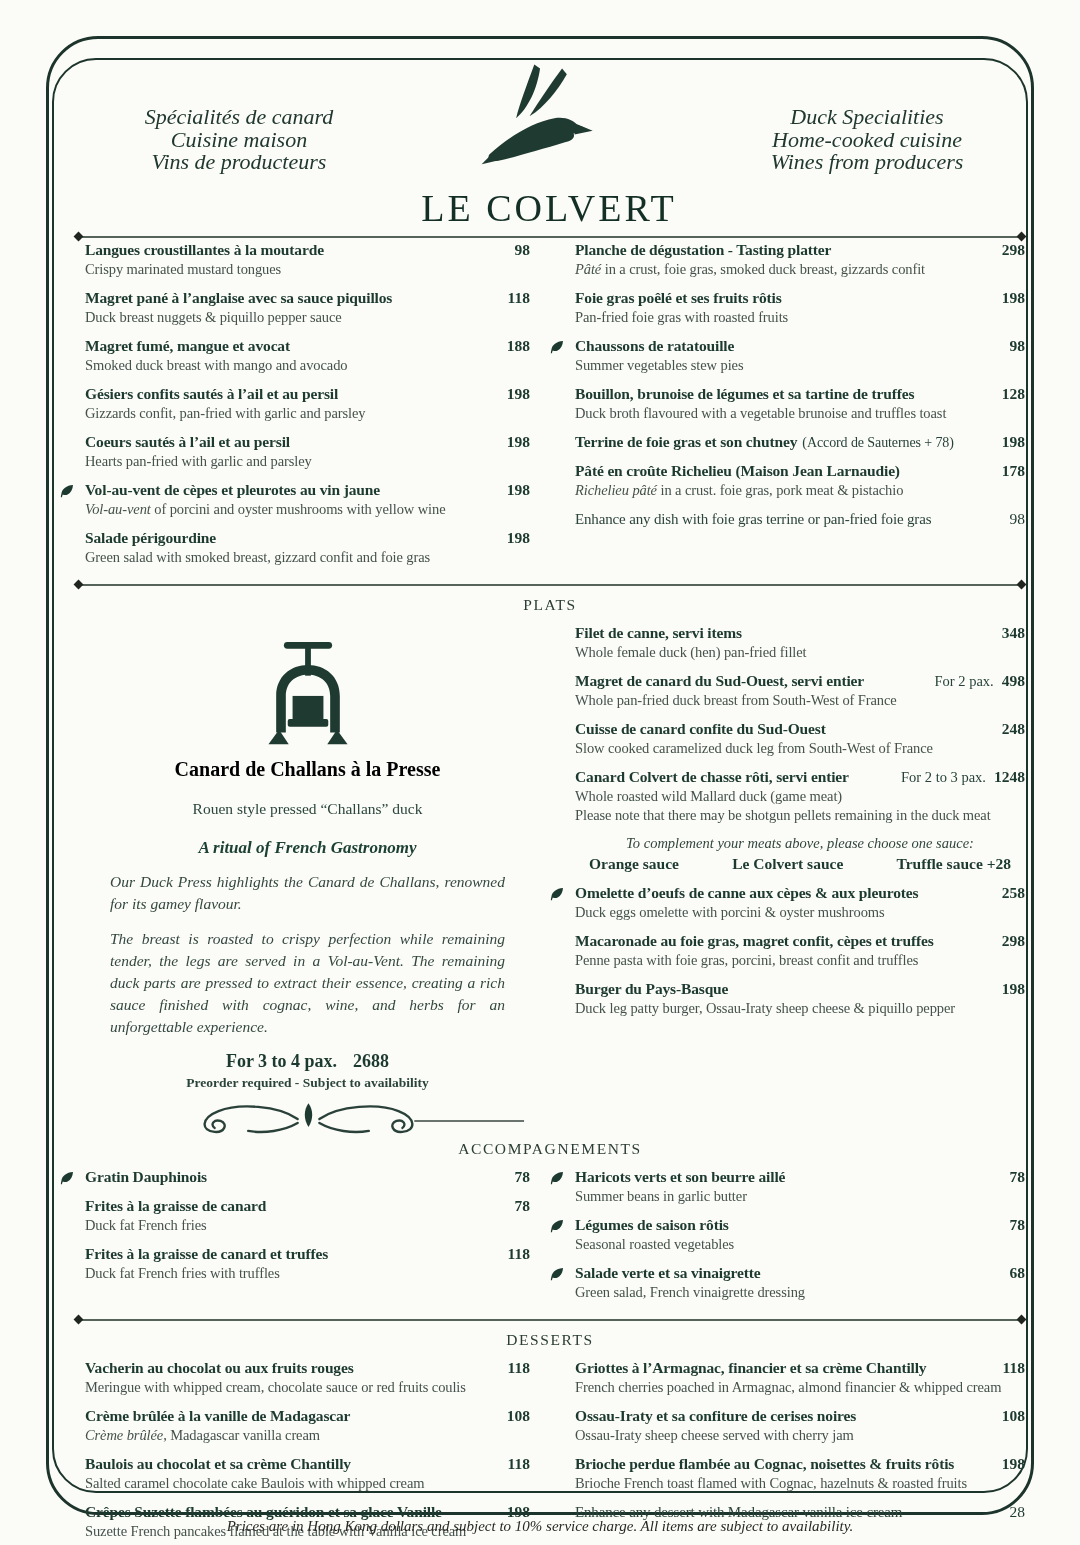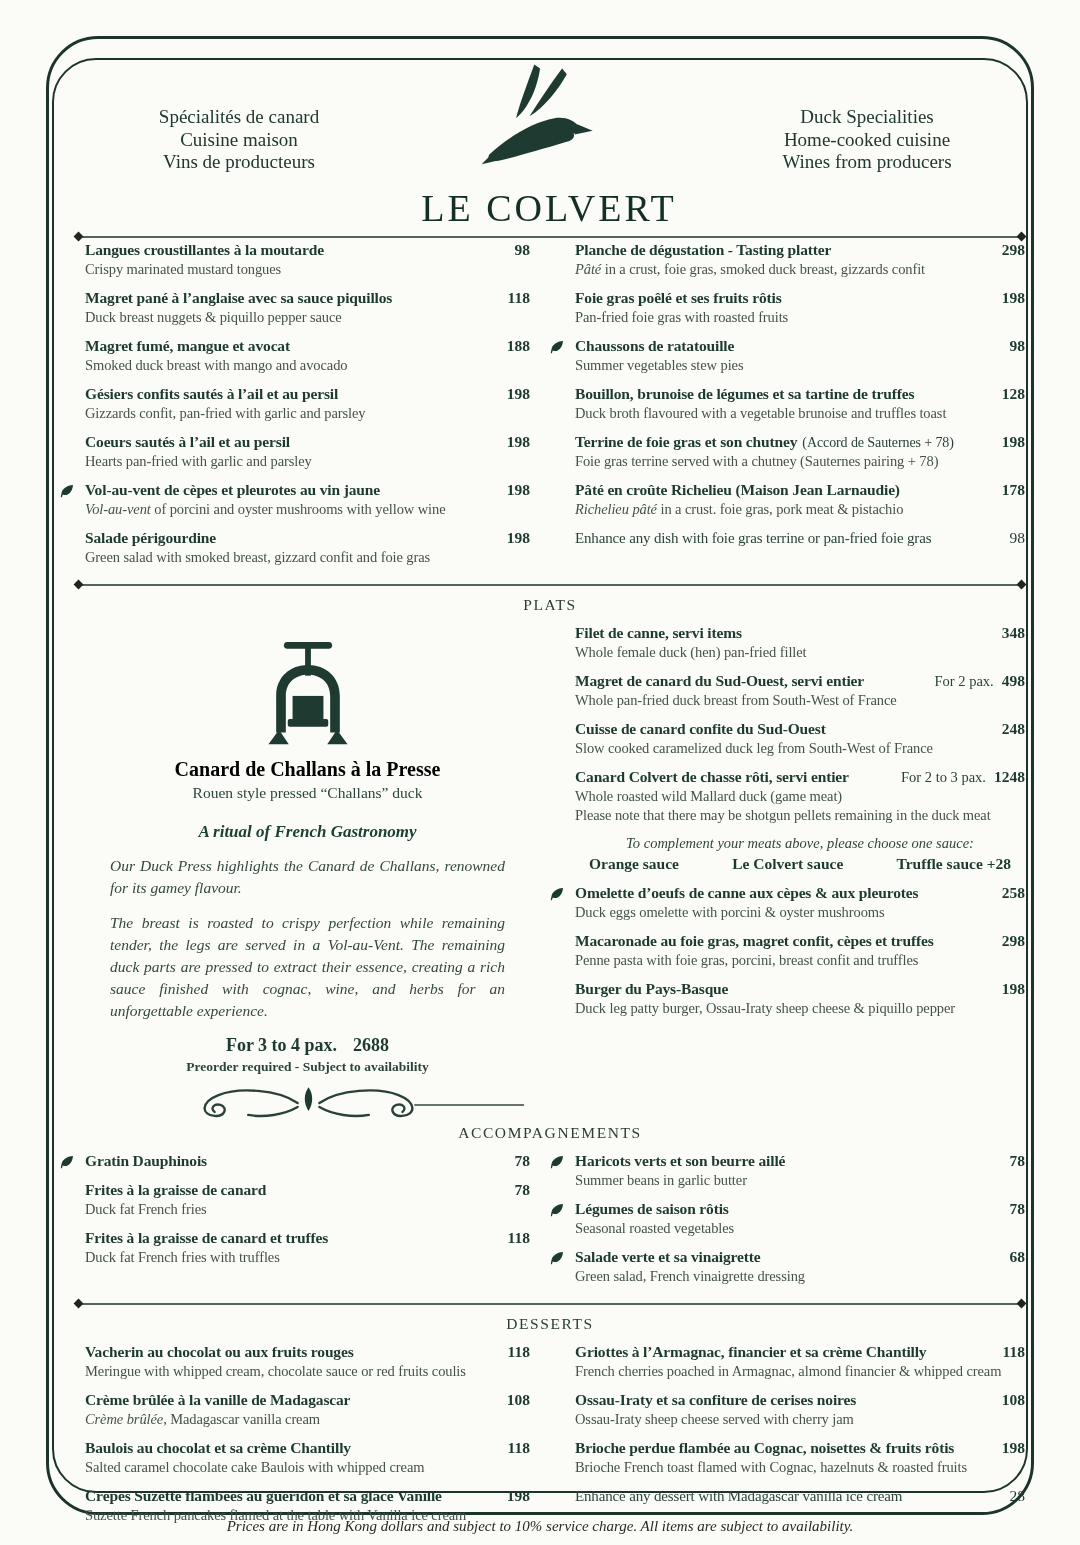--- a/index.html
+++ b/index.html
@@ -8,21 +8,21 @@
     background:#fbfbf7;overflow:hidden;
     font-family:"Liberation Serif","DejaVu Serif",serif;color:#1e3b31;
   }
   
   .frame-outer{position:absolute;left:46px;right:46px;top:36px;height:1473px;
     border:3px solid #1c342b;border-radius:52px;pointer-events:none;}
   .frame-inner{position:absolute;left:52px;right:52px;top:58px;height:1431px;
     border:2.5px solid #1c342b;border-radius:44px;pointer-events:none;}
   
   .tagline{position:absolute;top:106px;width:250px;text-align:center;
-    font-size:19px;line-height:22.5px;color:#20382f;}
+    font-style:italic;font-size:22px;line-height:22.5px;color:#20382f;}
   .tagline-left{left:114px;}
   .tagline-right{left:742px;}
   .duck-logo{position:absolute;top:60px;left:474px;width:134px;height:126px;}
   .brand-title{position:absolute;top:186px;left:0;width:100%;text-align:center;
     font-size:38px;letter-spacing:3px;color:#143026;padding-left:9px;}
   
   .body{position:absolute;top:229px;left:75px;width:950px;}
   .divider{display:flex;align-items:center;height:9px;margin:3px 0 0;}
   .divider .dl{flex:1;height:2px;background:#56635b;}
   .diamond{width:7px;height:7px;background:#20251f;transform:rotate(45deg);flex:0 0 auto;}
@@ -44,21 +44,21 @@
   .item-desc{font-size:14.5px;color:#45524c;line-height:18px;margin-top:1px;white-space:nowrap;letter-spacing:-0.1px;}
   .item-desc i{font-style:italic;}
   .item-desc.it{}
   .item.plain .item-name{font-weight:normal;font-size:15px;color:#2b443b;}
   .item.plain .item-price{font-weight:normal;}
   .leaf{position:absolute;left:-26px;top:2px;width:16px;height:16px;}
   
   .press{text-align:center;color:#1d3a30;}
   .press-icon{display:block;margin:16px auto 10px;}
   .press-title{font-size:20px;font-weight:bold;color:#000000;}
-  .press-sub{font-size:15.5px;margin-top:3px;color:#2a453c;text-align:center;}
+  .press-sub{font-size:15.5px;margin-top:19px;color:#2a453c;text-align:center;}
   .press-ritual{font-size:17px;font-weight:bold;font-style:italic;margin:20px 0 13px;color:#1c4134;}
   .press-para{font-style:italic;font-size:15.5px;line-height:22px;text-align:justify;
     color:#33473f;margin:0 25px 13px;}
   .press-pax{font-size:18px;font-weight:bold;margin-top:6px;}
   .press-pax .gap{display:inline-block;width:16px;}
   .press-note{font-size:13.5px;margin-top:3px;color:#2b443b;font-weight:bold;}
   .flourish{display:block;margin:10px auto 0;}
   
   .sauces{text-align:center;margin:1px 0 11px;}
   .sauce-intro{font-style:italic;font-size:14.5px;color:#31453d;}
@@ -214,21 +214,20 @@
             </div>
             <div class="item-desc">Duck broth flavoured with a vegetable brunoise and truffles toast</div>
           </div>
           <div class="item">
             <div class="item-head">
               <span class="item-left"><span class="item-name">Terrine de foie gras et son chutney</span><span class="item-note">(Accord de Sauternes + 78)</span></span>
               <span class="item-right">
                 <span class="item-price">198</span>
               </span>
             </div>
-            <div class="item-desc">Foie gras terrine served with a chutney (Sauternes pairing + 78)</div>
           </div>
           <div class="item">
             <div class="item-head">
               <span class="item-left"><span class="item-name">Pâté en croûte Richelieu (Maison Jean Larnaudie)</span></span>
               <span class="item-right">
                 <span class="item-price">178</span>
               </span>
             </div>
             <div class="item-desc"><i>Richelieu pâté</i><span> in a crust. foie gras, pork meat &amp; pistachio</span></div>
           </div>

